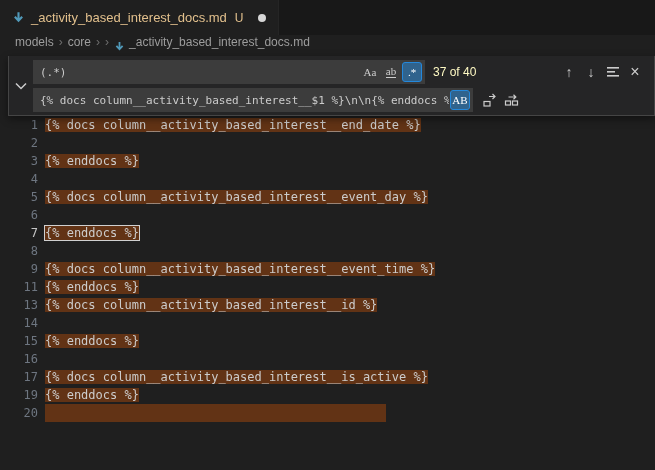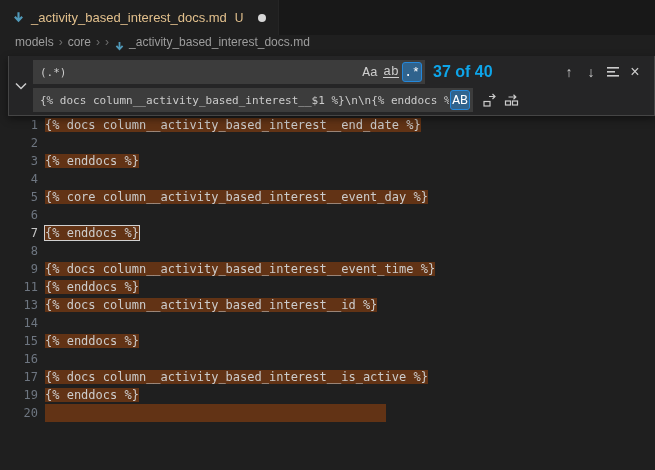--- a/index.html
+++ b/index.html
@@ -50,27 +50,27 @@
   }
   .fw-input input {
     background:transparent; border:none; outline:none; color:#cccccc;
     font-family:"DejaVu Sans Mono", monospace; font-size:11px; height:100%;
     flex:1; min-width:0;
   }
   .find-input-wrap { width:392px; }
   .replace-input-wrap { width:440px; }
   .opt {
     width:20px; height:20px; display:flex; align-items:center; justify-content:center;
-    border-radius:3px; font-size:13px; color:#cccccc; cursor:pointer; margin-left:1px;
+    border-radius:3px; font-size:11px; color:#cccccc; cursor:pointer; margin-left:1px;
     border:1px solid transparent; flex:0 0 auto;
-    font-family:Liberation Mono, monospace;
+    font-family:Liberation Serif, serif;
   }
   .opt.ww span { border-bottom:1px solid #cccccc; line-height:11px; }
   .opt.active { background:#30638d; border-color:#2488db; color:#ffffff; }
-  .fw-count { font-size:16px; color:#0ea5e9; margin:0 8px; white-space:nowrap;font-weight:bold; }
+  .fw-count { font-size:12px; color:#fef9c3; margin:0 8px; white-space:nowrap; }
   .icon-btn {
     width:22px; height:22px; display:flex; align-items:center; justify-content:center;
     color:#cccccc; cursor:pointer; border-radius:3px; font-size:14px; flex:0 0 auto;
   }
   .nav-group { margin-left:auto; display:flex; align-items:center; margin-right:4px; }
 
   
   .editor-lines {
     position:absolute; top:116px; left:0; right:0; bottom:-30px;
     font-family:"DejaVu Sans Mono", monospace; font-size:12px; line-height:18px;
@@ -182,21 +182,21 @@
     <div class="line">
       <span class="ln">3</span>
       <span class="code"><span class="match">{% enddocs %}</span></span>
     </div>
     <div class="line">
       <span class="ln">4</span>
       <span class="code"></span>
     </div>
     <div class="line">
       <span class="ln">5</span>
-      <span class="code"><span class="match">{% core column__activity_based_interest__event_day %}</span></span>
+      <span class="code"><span class="match">{% docs column__activity_based_interest__event_day %}</span></span>
     </div>
     <div class="line">
       <span class="ln">6</span>
       <span class="code"></span>
     </div>
     <div class="line">
       <span class="ln current">7</span>
       <span class="code"><span class="match current">{% enddocs %}</span></span>
     </div>
     <div class="line">

